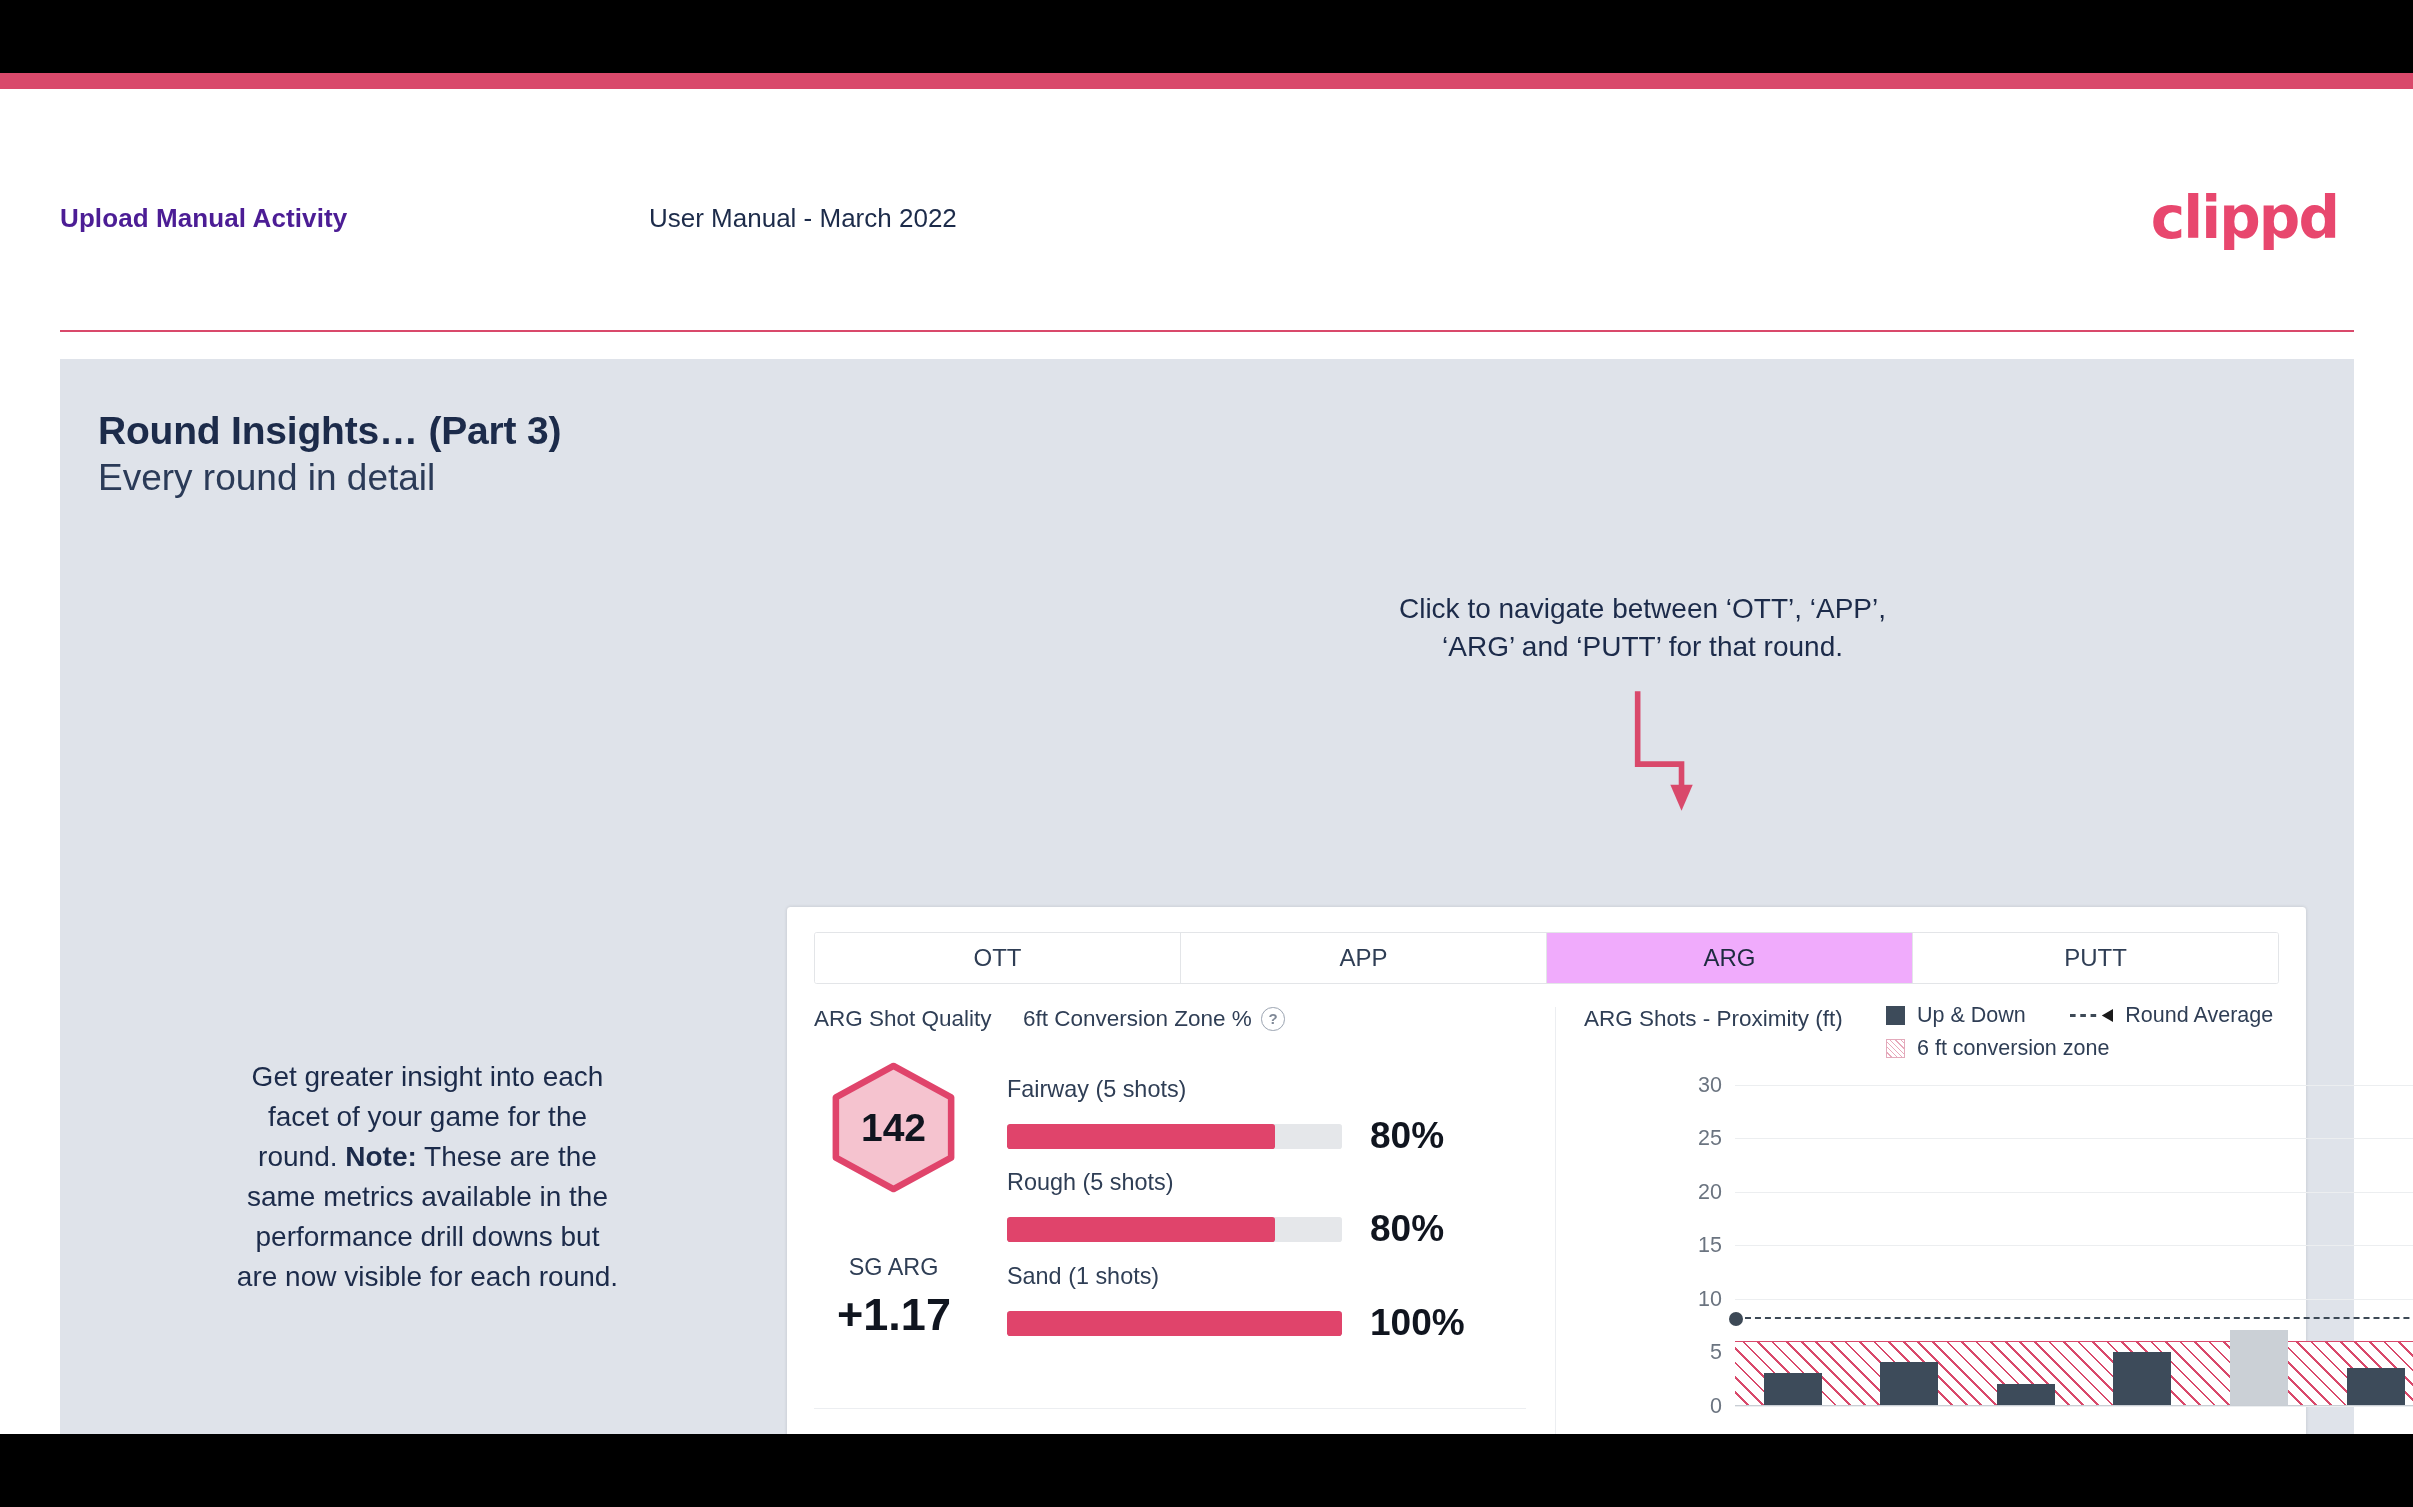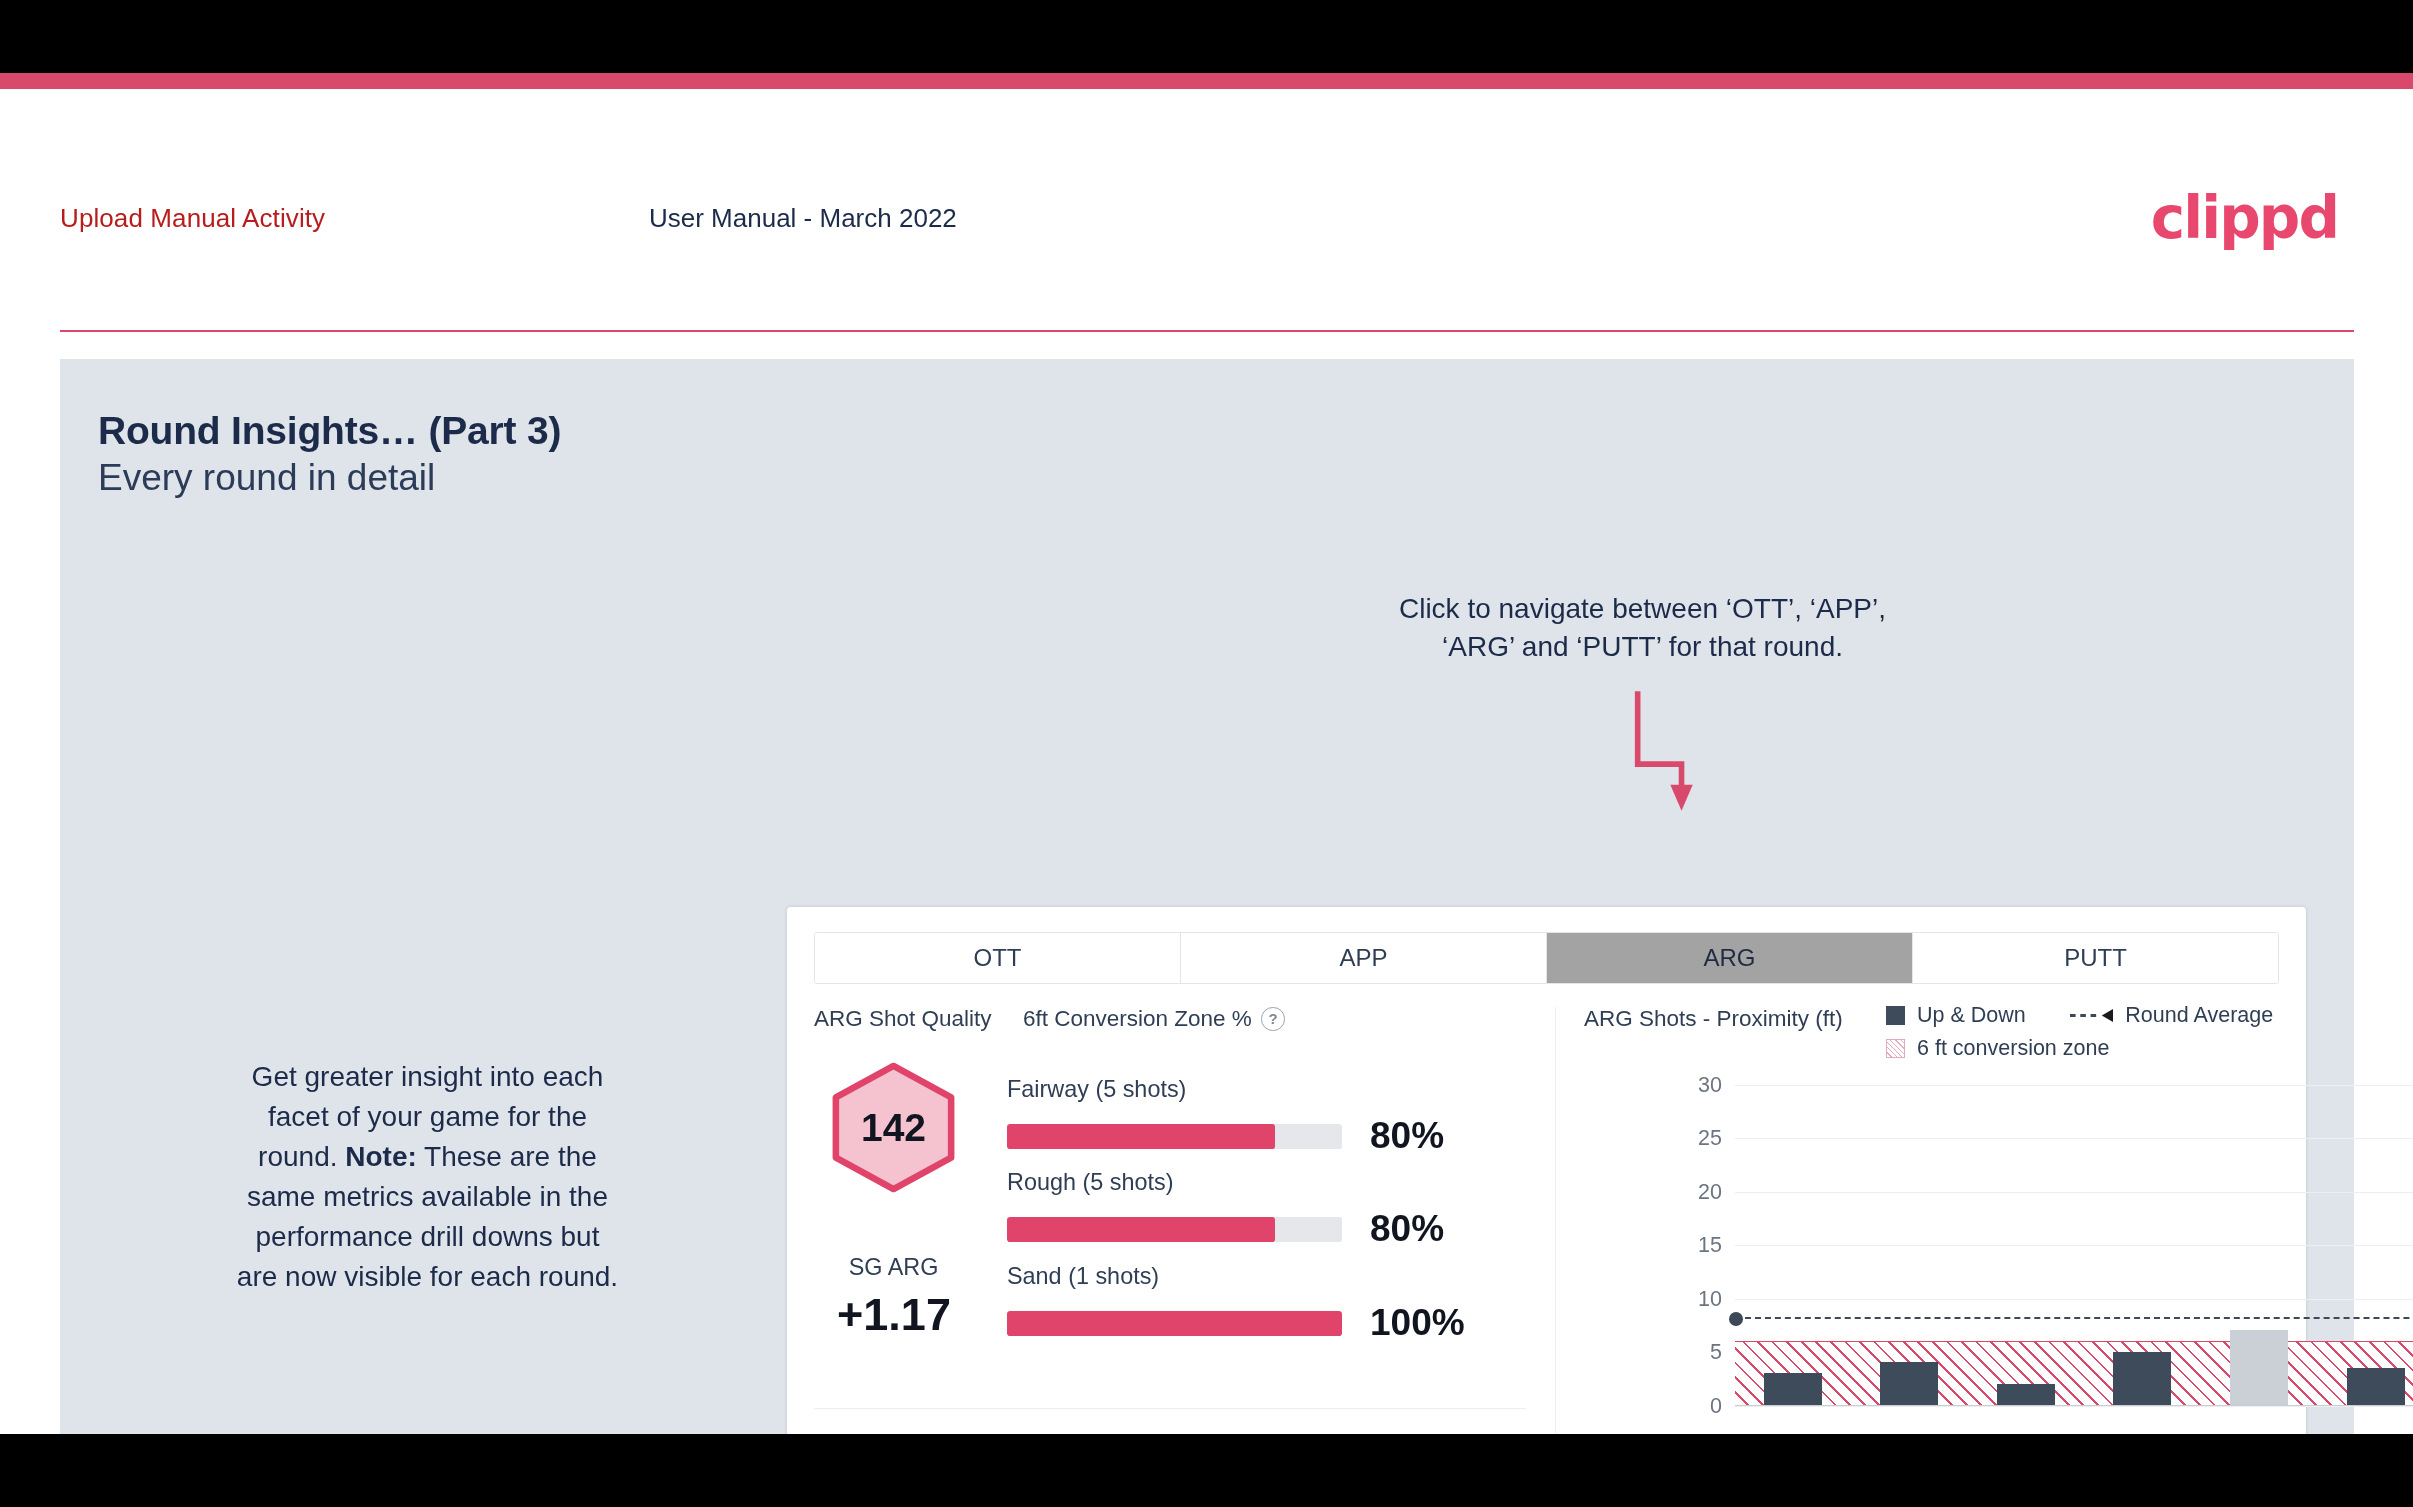--- a/index.html
+++ b/index.html
@@ -15,21 +15,21 @@
   .letterbox-bottom { position:absolute; left:0; top:1434px; width:2413px; height:74px; background:#000; }
 
   .accent-strip { position:absolute; left:0; top:73px; width:2413px; height:16px; background:#d9496b; }
 
   .slide { position:absolute; left:0; top:89px; width:2413px; height:1345px; background:#fff; }
 
   
   .hdr { position:absolute; left:0; top:0; width:2413px; height:154px; }
   .hdr-left {
     position:absolute; left:60px; top:129px; transform:translateY(-50%);
-    font-size:26px; font-weight:400; color:#b91c1c; letter-spacing:0.1px;
+    font-size:26px; font-weight:700; color:#4c1d95; letter-spacing:0.1px;
   }
   .hdr-mid {
     position:absolute; left:649px; top:129px; transform:translateY(-50%);
     font-size:26px; font-weight:500; color:#1c2b4a;
   }
   .logo {
     position:absolute; right:75px; top:129px; transform:translateY(-50%);
     font-size:58px; font-weight:800; color:#e8476e; letter-spacing:-1.9px;
     font-family:"DejaVu Sans", sans-serif; line-height:1;
   }
@@ -65,21 +65,21 @@
     box-shadow:0 0.9px 3.7px rgba(0,0,0,.14);
   }
 
   
   .tabs { position:absolute; left:27px; top:25px; width:1465px; height:52px;
           display:flex; border:0.9px solid #e3e5e8; border-radius:2.8px; overflow:hidden; }
   .tab { flex:1; display:flex; align-items:center; justify-content:center;
          font-size:24px; color:#2f3e55; background:#fff;
          border-right:0.9px solid #e3e5e8; cursor:pointer; }
   .tab:last-child { border-right:none; }
-  .tab.active { background:#a3a3a3; color:#1e2b40; }
+  .tab.active { background:#f0abfc; color:#1e2b40; }
 
   
   .vdiv { position:absolute; left:768px; top:100px; width:0.9px; height:597px; background:#eceef1; }
   .hdiv { position:absolute; left:27px; top:501px; width:712px; height:0.9px; background:#eceef1; }
 
   
   .lbl-sq { position:absolute; left:27px; top:99px; font-size:22.5px; color:#2f3e55; }
   .lbl-cz { position:absolute; left:236px; top:99px; font-size:22.5px; color:#2f3e55;
             display:flex; align-items:center; gap:9.4px; }
   .qmark { width:23.4px; height:23.4px; border:1.9px solid #9aa3b0; border-radius:50%;

